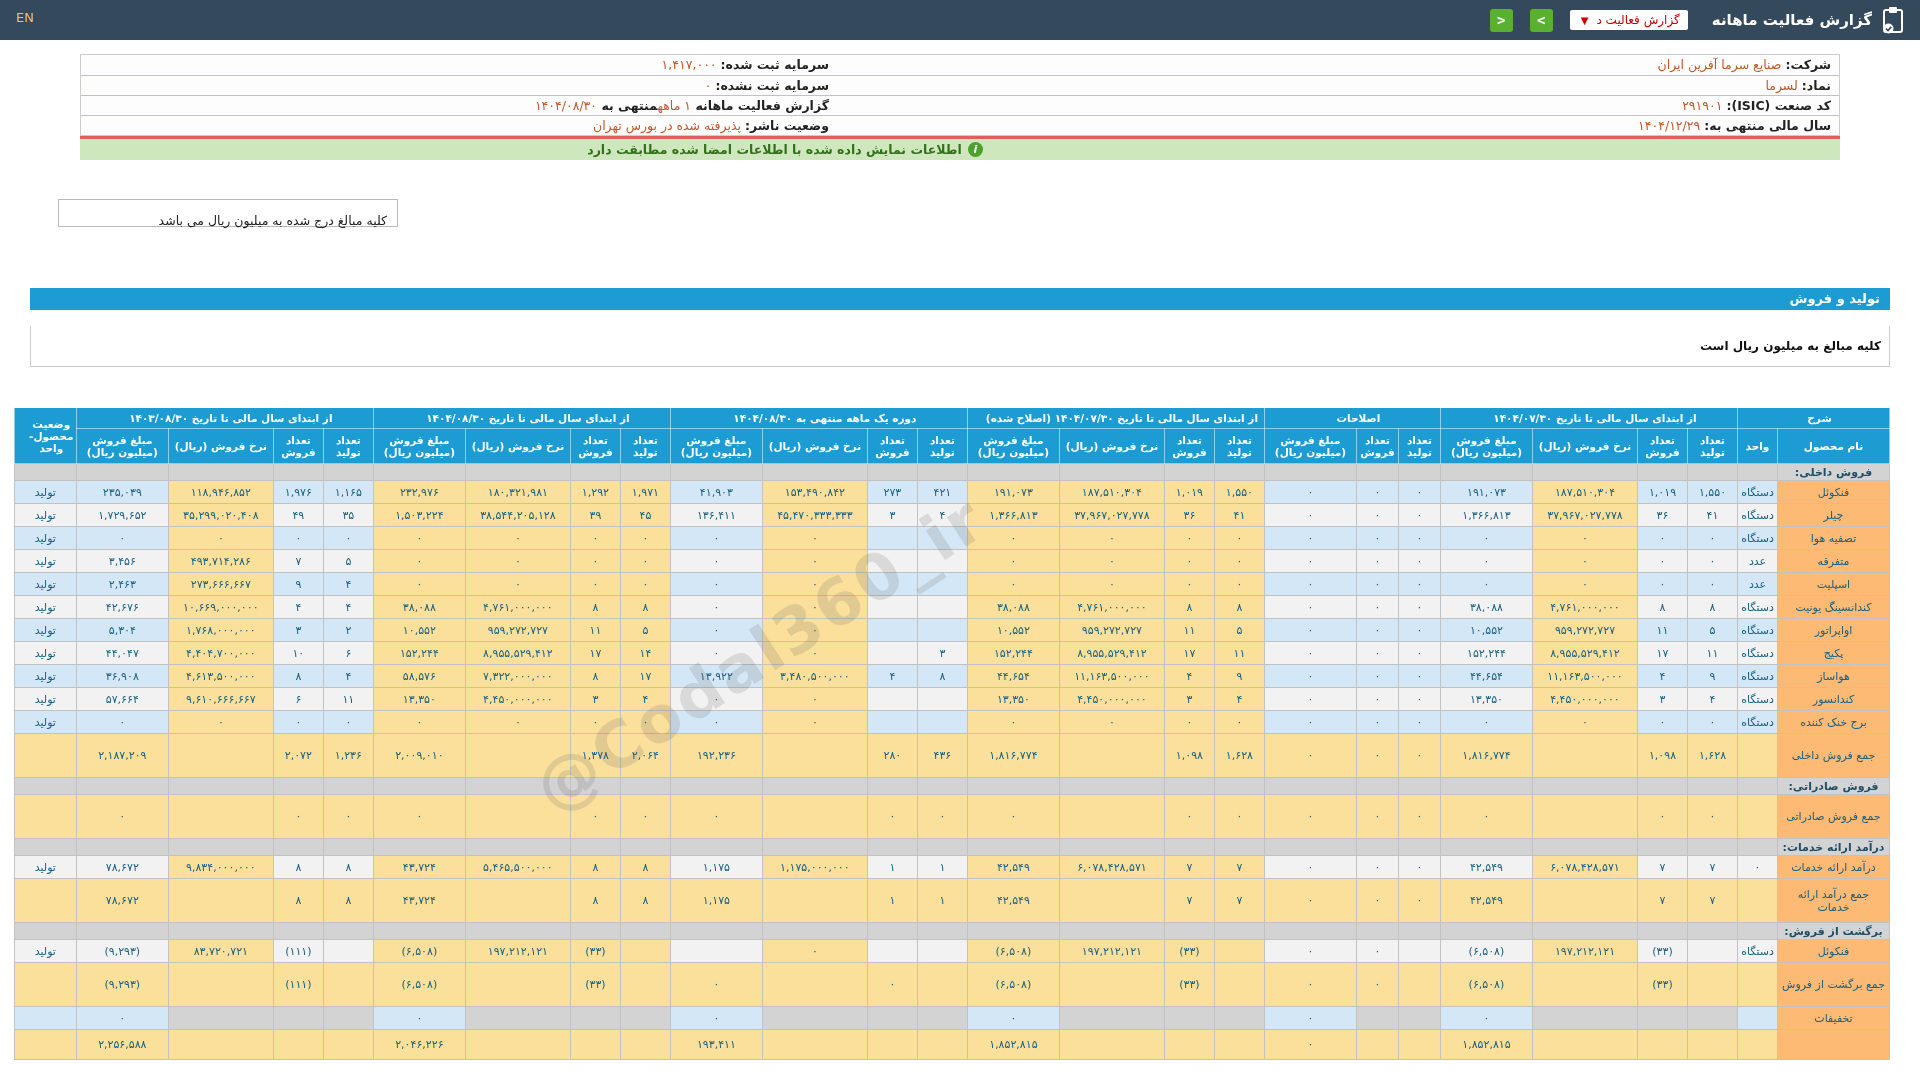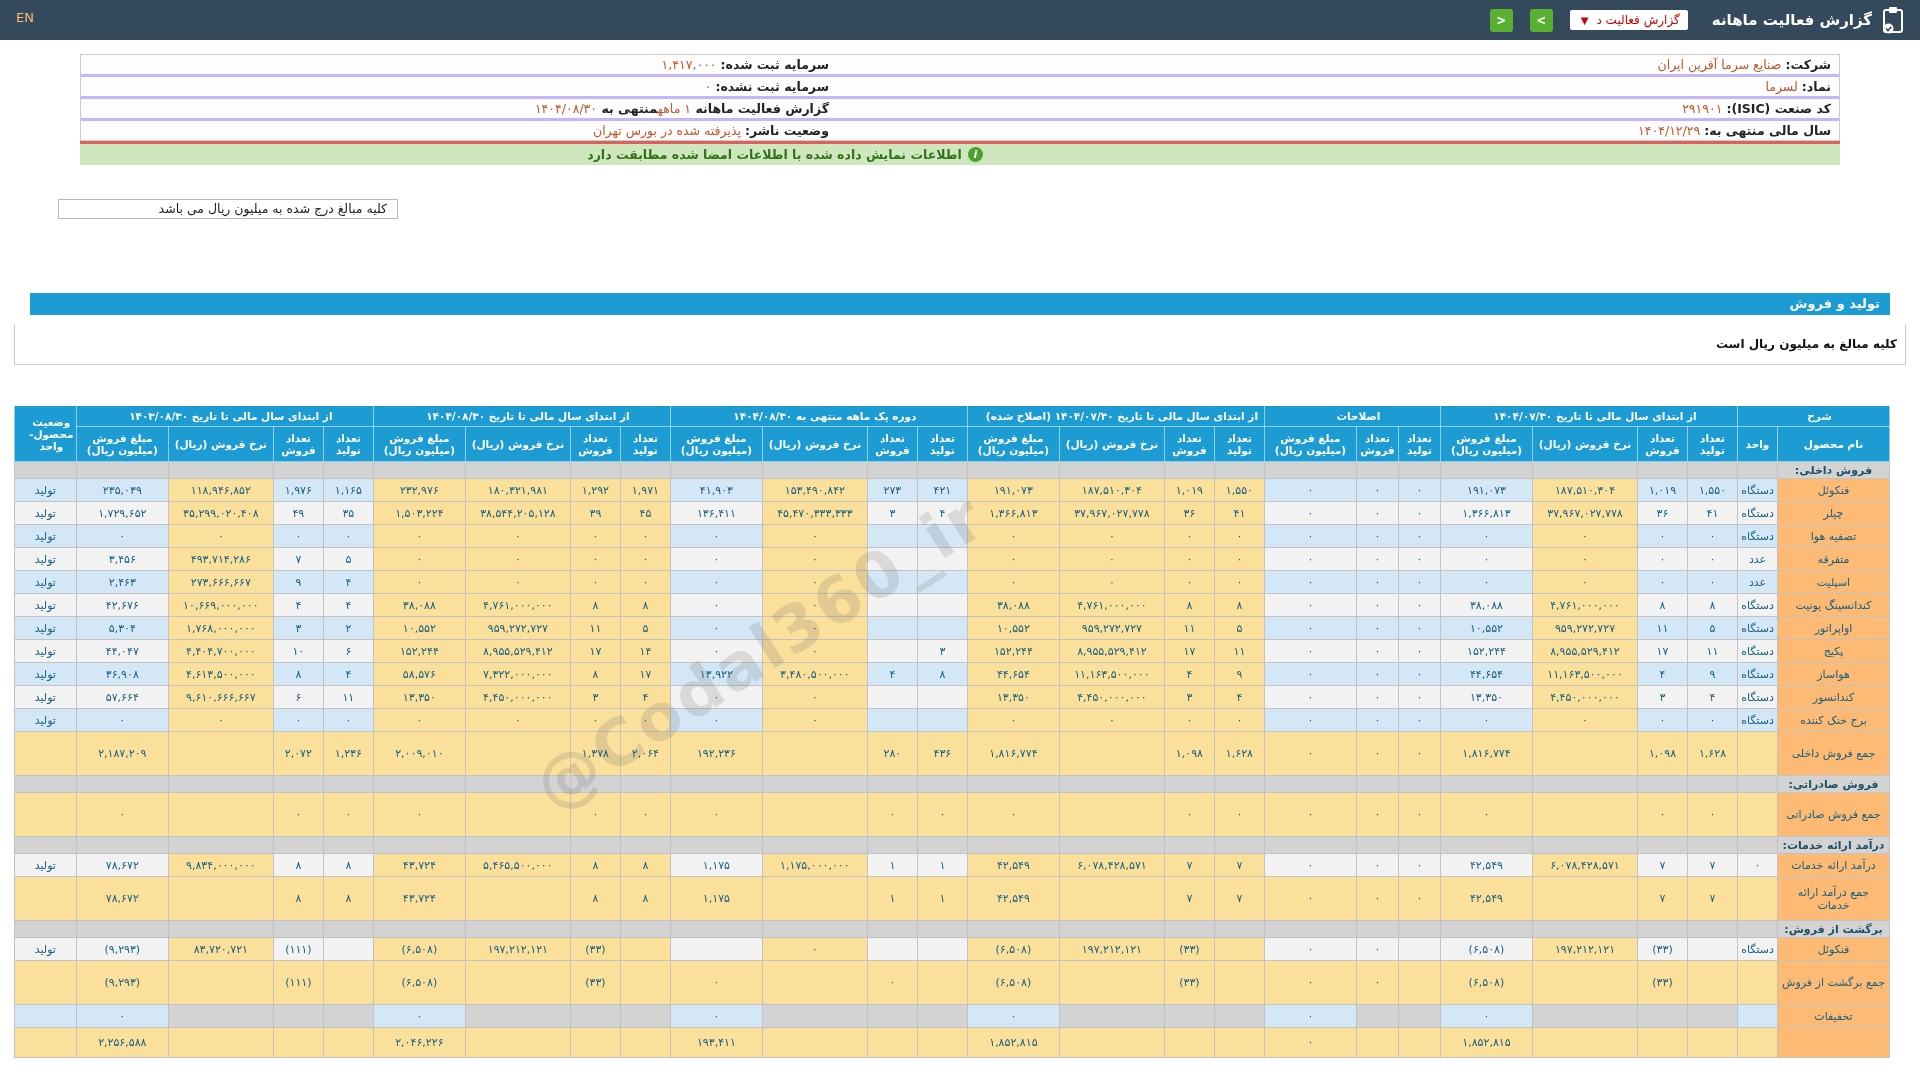--- a/index.html
+++ b/index.html
@@ -15,41 +15,41 @@
     padding:3px 8px; display:flex; align-items:center; gap:8px; margin-right:14px;
     min-width:118px; cursor:pointer; }
   .nav-select .caret { color:#c00; font-size:10px; }
   .nav-btn { width:23px; height:23px; background:#5ab031; border:none; border-radius:3px;
     color:#fff; font-weight:bold; font-size:14px; line-height:21px; text-align:center;
     margin-right:7px; cursor:pointer; font-family:"DejaVu Sans Mono", monospace; }
   .nav-en { position:absolute; left:16px; top:10px; font-size:13px; color:#fdba74; cursor:pointer; }
   
   .info-wrap { margin:14px 80px 0 80px; border:1px solid #ccc; background:#fdfdfd; }
   .info-table { width:100%; border-collapse:collapse; }
-  .info-table td { border-bottom:3px solid #c4b5fd; padding:2px 8px; height:20px;
+  .info-table td { border-bottom:1px solid #c4b5fd; padding:2px 8px; height:20px;
     font-size:12.5px; vertical-align:middle; }
   .info-table tr:last-child td { border-bottom:none; }
   td.ih-right { width:57%; }
   td.ih-left  { width:43%; }
   .seg-lbl { color:#222; font-weight:bold; }
   .seg-val { color:#c2572b; }
   .red-line { margin:0 80px; height:3px; background:#e25d5d; }
   .green-bar { margin:0 80px; height:21px; background:#cfe7bd; display:flex;
     align-items:center; justify-content:center; }
   .green-inner { display:flex; align-items:center; gap:6px; transform:translateX(-175px); }
   .info-ico { width:15px; height:15px; border-radius:50%; background:#4d9f2e; color:#fff;
     font-size:11px; font-weight:bold; text-align:center; line-height:15px; font-style:italic; }
   .green-text { color:#33701c; font-size:12.5px; font-weight:bold; }
   .note1 { position:absolute; left:58px; top:199px; width:340px; height:20px;
     border:1px solid #b9b9b9; background:#fff; font-size:12.5px; color:#222;
-    padding:1px 10px; text-align:right; }
+    padding:13px 10px; text-align:right; }
   
-  .blue-bar { margin:128px 30px 9px 30px; background:#1d9cd3; color:#fff; font-weight:bold;
+  .blue-bar { margin:128px 30px 16px 30px; background:#1d9cd3; color:#fff; font-weight:bold;
     font-size:13px; padding:3px 10px 4px 10px; }
-  .note2 { margin:0 14px; border:1px solid #ccc; border-top:none; font-size:12px;
+  .note2 { margin:0 30px; border:1px solid #ccc; border-top:none; font-size:12px;
     font-weight:bold; color:#111; padding:13px 8px; }
   
   .tbl-wrap { margin:40px 30px 0 30px; position:relative; }
   table.main { width:100%; border-collapse:collapse; table-layout:fixed; }
   table.main th { background:#1d9cd3; color:#fff; font-size:10.5px; font-weight:bold;
     border:1px solid rgba(255,255,255,.5); padding:2px 2px; text-align:center;
     vertical-align:middle; }
   table.main thead tr.grp th { height:21px;padding-left:14px; }
   table.main thead tr.sub th { height:35px; }
   table.main td { border:1px solid #c2c2c2; font-size:11px; color:#1a607f;

